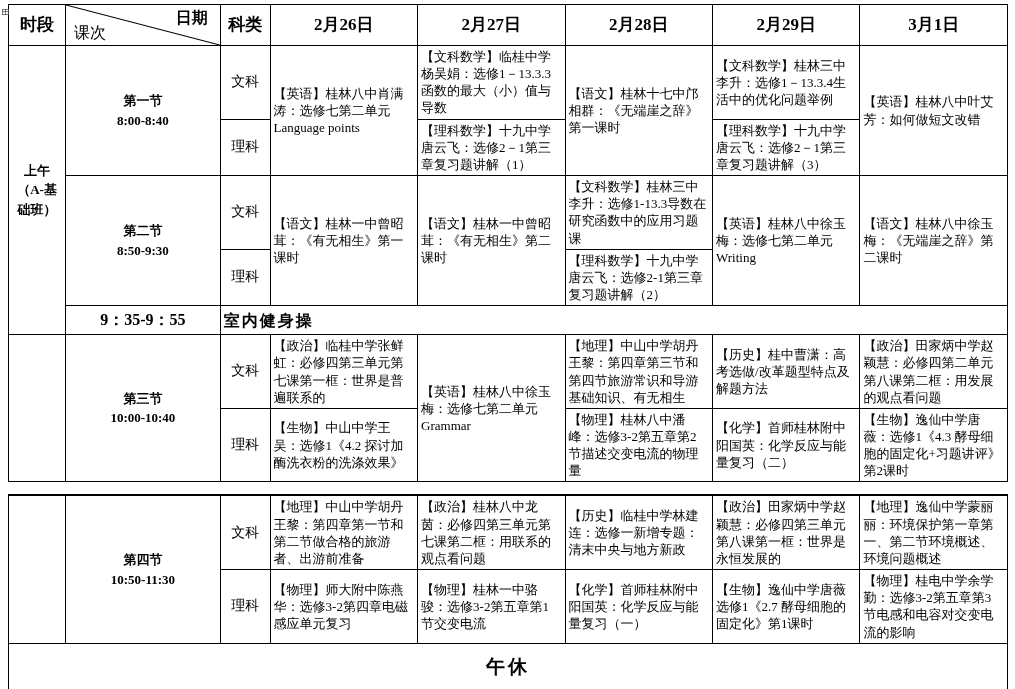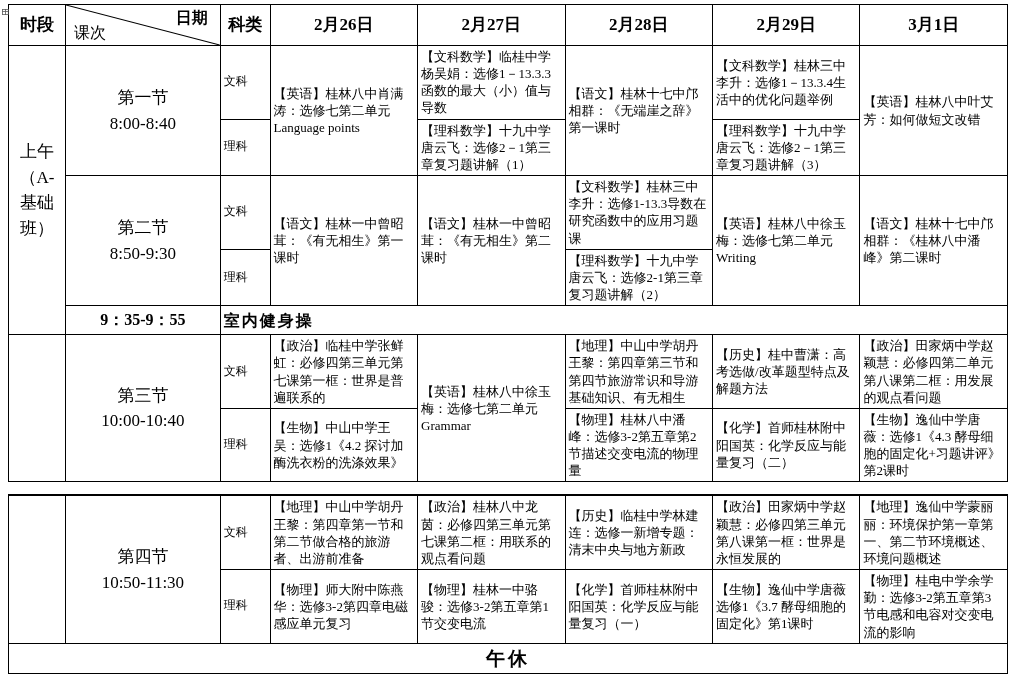--- a/index.html
+++ b/index.html
@@ -24,26 +24,26 @@
     padding:2px 3px;
     font-size:13px;
     line-height:1.32;
     font-weight:normal;
   }
   .hdr{text-align:center;font-size:17px;font-weight:bold;padding:6px 2px;font-family:Liberation Serif, serif;}
   .corner{position:relative;height:40px;padding:0;}
   .corner .diag{position:absolute;left:0;top:0;width:100%;height:100%;}
   .corner .lbl-date{position:absolute;right:12px;top:2px;font-size:16px;font-weight:bold;}
   .corner .lbl-lesson{position:absolute;left:8px;bottom:2px;font-size:16px;font-weight:normal;}
-  .period{text-align:center;font-size:17px;font-weight:normal;line-height:1.5;}
-  .subj{text-align:left;font-size:12px;}
+  .period{text-align:center;font-size:13px;font-weight:bold;line-height:1.5;}
+  .subj{text-align:center;font-size:14px;}
   .cell{font-size:13px;text-align:left;}
   .timecell{text-align:center;font-size:16px;font-weight:bold;line-height:1.5;margin-top:38px;}
   .exercise{text-align:left;font-size:16px;font-weight:bold;letter-spacing:2px;}
-  .lunch{text-align:center;font-size:19px;font-weight:bold;letter-spacing:3px;padding:2px 0;}
+  .lunch{text-align:center;font-size:19px;font-weight:bold;letter-spacing:3px;padding:10px 0;}
   .sep{height:8px;border:none;padding:0;}
   .outer-bottom{width:1000px;margin-left:8px;border:1px solid #000;border-top:2px solid #000;}
   .plusmark{position:absolute;left:1px;top:2px;font-size:10px;color:#555;}
   .w-time{width:48px;}
   .w-lesson{width:130px;}
   .w-subj{width:42px;}
   .w-day{width:124px;}
 </style>
 </head>
 <body>
@@ -105,21 +105,21 @@
       <tr>
         <td class="period" rowspan="2">
           <div>第二节</div>
           <div>8:50-9:30</div>
         </td>
         <td class="subj">文科</td>
         <td class="cell" rowspan="2">【语文】桂林一中曾昭茸：《有无相生》第一课时</td>
         <td class="cell" rowspan="2">【语文】桂林一中曾昭茸：《有无相生》第二课时</td>
         <td class="cell">【文科数学】桂林三中李升：选修1-13.3导数在研究函数中的应用习题课</td>
         <td class="cell" rowspan="2">【英语】桂林八中徐玉梅：选修七第二单元 Writing</td>
-        <td class="cell" rowspan="2">【语文】桂林十七中邝相群：《桂林八中潘峰》第二课时</td>
+        <td class="cell" rowspan="2">【语文】桂林八中徐玉梅：《无端崖之辞》第二课时</td>
       </tr>
       <tr>
         <td class="subj">理科</td>
         <td class="cell">【理科数学】十九中学唐云飞：选修2-1第三章复习题讲解（2）</td>
       </tr>
 
       <tr>
         <td class="timecell">9：35-9：55</td>
         <td class="exercise" colspan="6">室内健身操</td>
       </tr>
@@ -172,21 +172,21 @@
         <td class="cell">【政治】桂林八中龙茵：必修四第三单元第七课第二框：用联系的观点看问题</td>
         <td class="cell">【历史】临桂中学林建连：选修一新增专题：清末中央与地方新政</td>
         <td class="cell">【政治】田家炳中学赵颖慧：必修四第三单元第八课第一框：世界是永恒发展的</td>
         <td class="cell">【地理】逸仙中学蒙丽丽：环境保护第一章第一、第二节环境概述、环境问题概述</td>
       </tr>
       <tr>
         <td class="subj">理科</td>
         <td class="cell">【物理】师大附中陈燕华：选修3-2第四章电磁感应单元复习</td>
         <td class="cell">【物理】桂林一中骆骏：选修3-2第五章第1节交变电流</td>
         <td class="cell">【化学】首师桂林附中阳国英：化学反应与能量复习（一）</td>
-        <td class="cell">【生物】逸仙中学唐薇 选修1《3.7 酵母细胞的固定化》第1课时</td>
+        <td class="cell">【生物】逸仙中学唐薇 选修1《2.7 酵母细胞的固定化》第1课时</td>
         <td class="cell">【物理】桂电中学余学勤：选修3-2第五章第3节电感和电容对交变电流的影响</td>
       </tr>
       <tr>
         <td class="lunch" colspan="8">午休</td>
       </tr>
     </tbody>
   </table>
 </div>
 
 </body></html>

